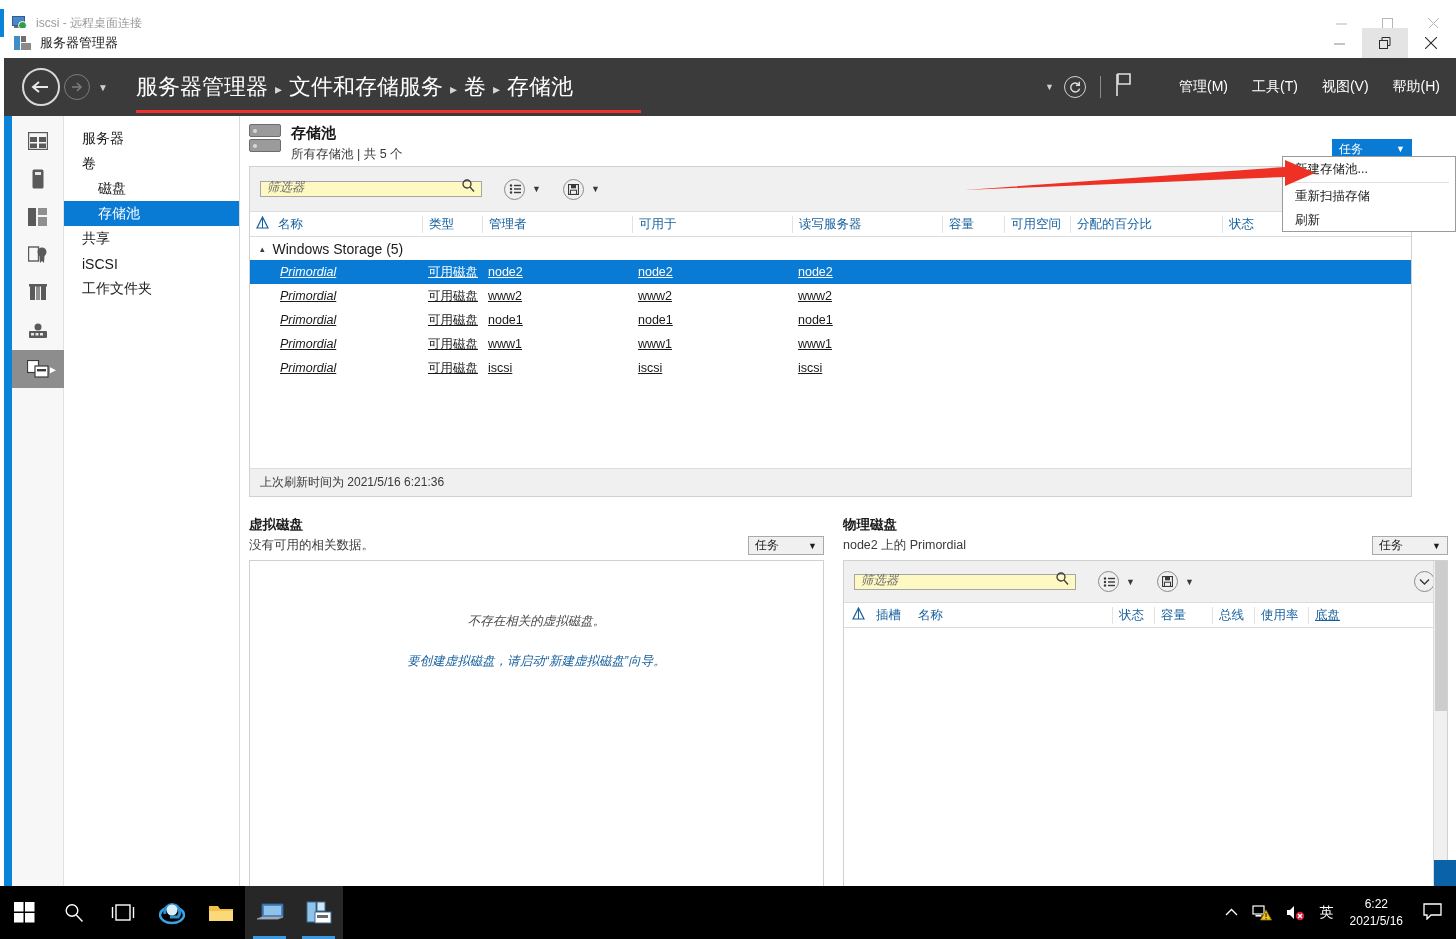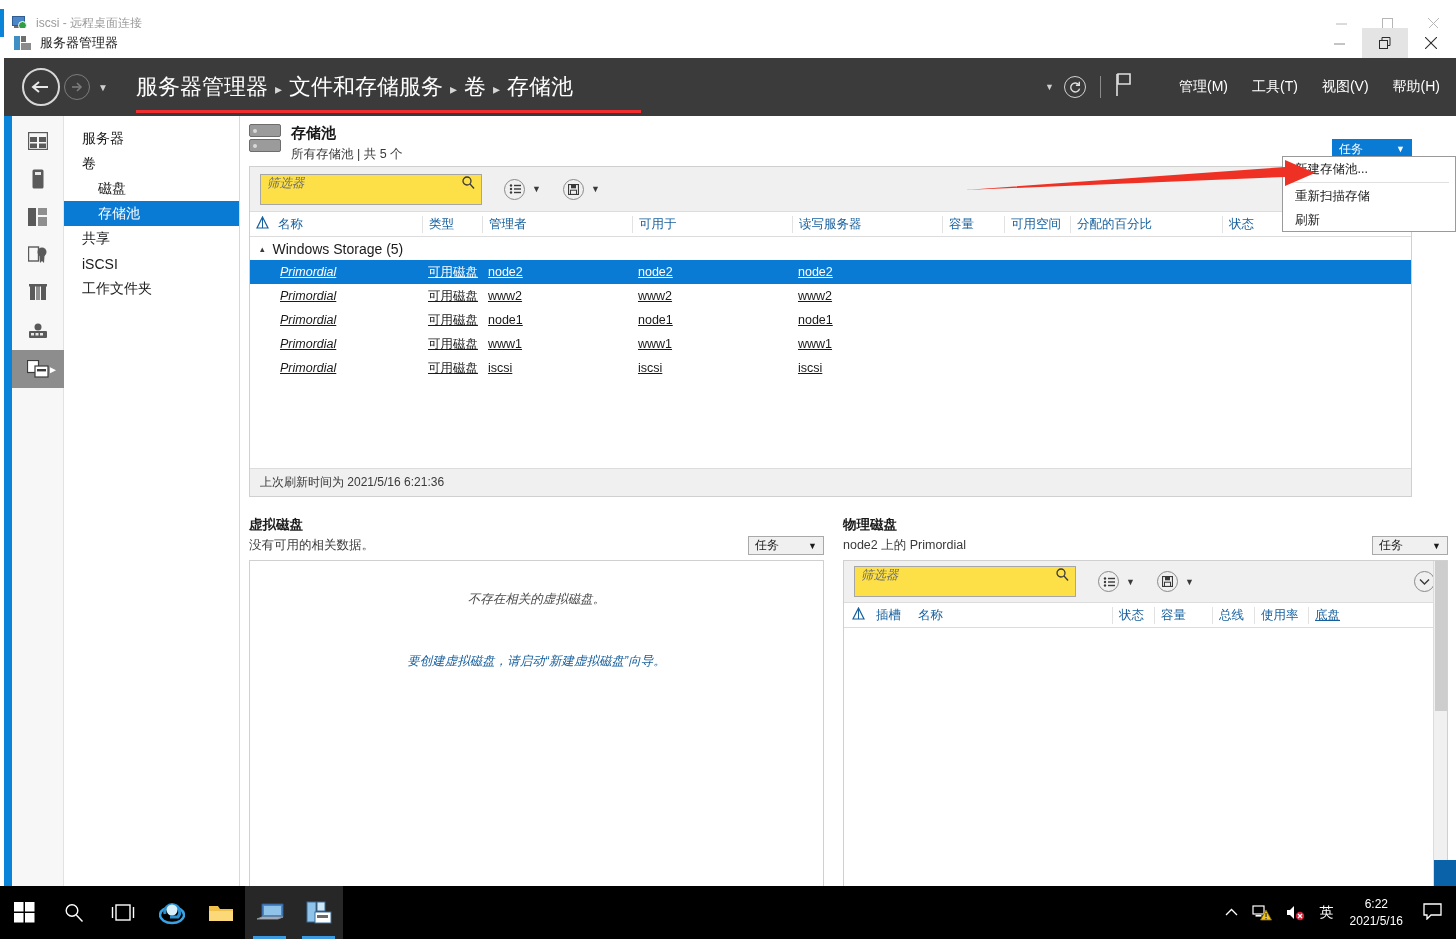--- a/index.html
+++ b/index.html
@@ -117,22 +117,22 @@
     background:#0a7bd4; color:#ffffff; font-size:12px;
     display:flex; align-items:center; justify-content:space-between; padding:0 7px;
   }
 
   .pool-panel {
     position:absolute; left:8px; top:50px; width:1163px; height:331px;
     background:#ffffff; border:1px solid #d0d0d0;
   }
   .filterbar { height:45px; background:#f0f0f0; display:flex; align-items:center; padding-left:10px; border-bottom:1px solid #dcdcdc; }
   .filter-input {
-    width:222px; height:31px; background:#fde047; border:1px solid #a6a6a6;
-    display:flex; align-items:flex-start; justify-content:space-between; padding:0 6px;
+    width:222px; height:16px; background:#fef9c3; border:1px solid #a6a6a6;
+    display:flex; align-items:flex-end; justify-content:space-between; padding:0 6px;
   }
   .filter-ph { font-size:12.5px; color:#6a6a6a; font-style:italic; }
   .icon-btn { margin-left:22px; display:flex; align-items:center; }
   .circ { width:21px; height:21px; border-radius:50%; border:1px solid #8a8a8a; display:flex; align-items:center; justify-content:center; }
   .caret { margin-left:7px; color:#3a3a3a; font-size:9px; }
 
   .tbl { width:100%; font-size:12.5px; }
   .tbl-head { height:25px; display:flex; align-items:center; border-bottom:1px solid #dcdcdc; color:#17609e; }
   .th { padding-left:6px; overflow:hidden; white-space:nowrap; }
   .th.sep { border-left:1px solid #e2e2e2; }
@@ -154,21 +154,21 @@
   .vd-sub { font-size:12.5px; color:#3a3a3a; margin-top:3px; }
   .tasks-btn-sm {
     position:absolute; right:0; top:20px; width:76px; height:19px;
     background:#f0f0f0; border:1px solid #a9a9a9; color:#1a1a1a; font-size:12px;
     display:flex; align-items:center; justify-content:space-between; padding:0 6px;
   }
   .vd-box {
     position:absolute; left:0; top:44px; width:575px; height:442px;
     border:1px solid #d0d0d0; background:#ffffff;
   }
-  .vd-msg1 { position:absolute; top:30px; width:100%; text-align:center; font-size:12.5px; font-style:italic; color:#4a4a4a; }
+  .vd-msg1 { position:absolute; top:52px; width:100%; text-align:center; font-size:12.5px; font-style:italic; color:#4a4a4a; }
   .vd-msg2 { position:absolute; top:92px; width:100%; text-align:center; font-size:12.5px; font-style:italic; color:#17609e; }
 
   
   .pd-wrap { position:absolute; left:602px; top:400px; width:605px; }
   .pd-box {
     position:absolute; left:0; top:44px; width:605px; height:442px;
     border:1px solid #d0d0d0; background:#ffffff; overflow:hidden;
   }
   .pd-filterbar { height:42px; background:#f0f0f0; display:flex; align-items:center; padding-left:10px; border-bottom:1px solid #dcdcdc; position:relative; }
   .pd-collapse { position:absolute; right:12px; width:21px; height:21px; border-radius:50%; border:1px solid #8a8a8a; display:flex; align-items:center; justify-content:center; }

